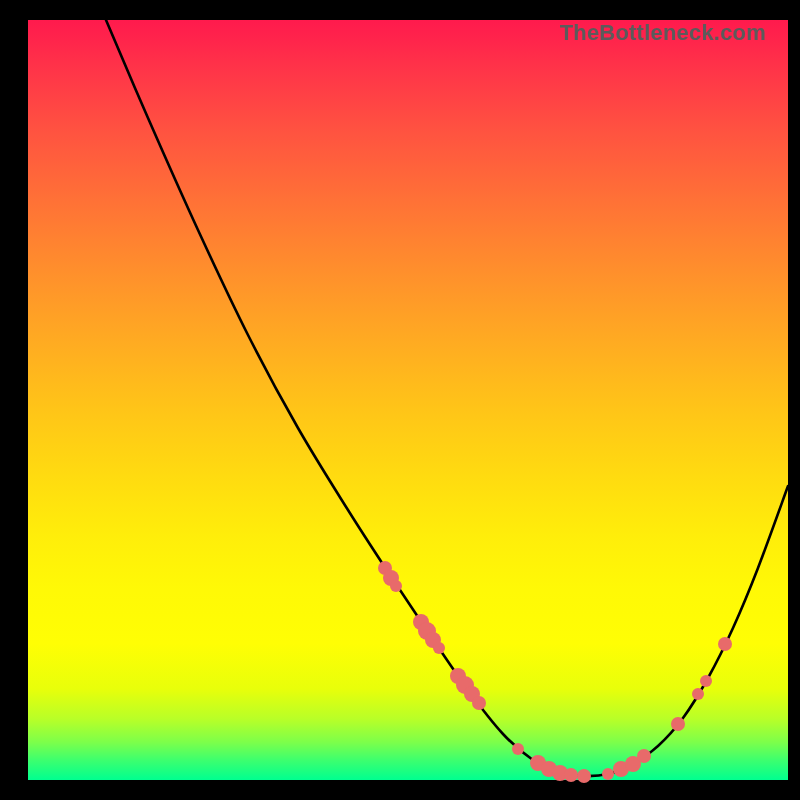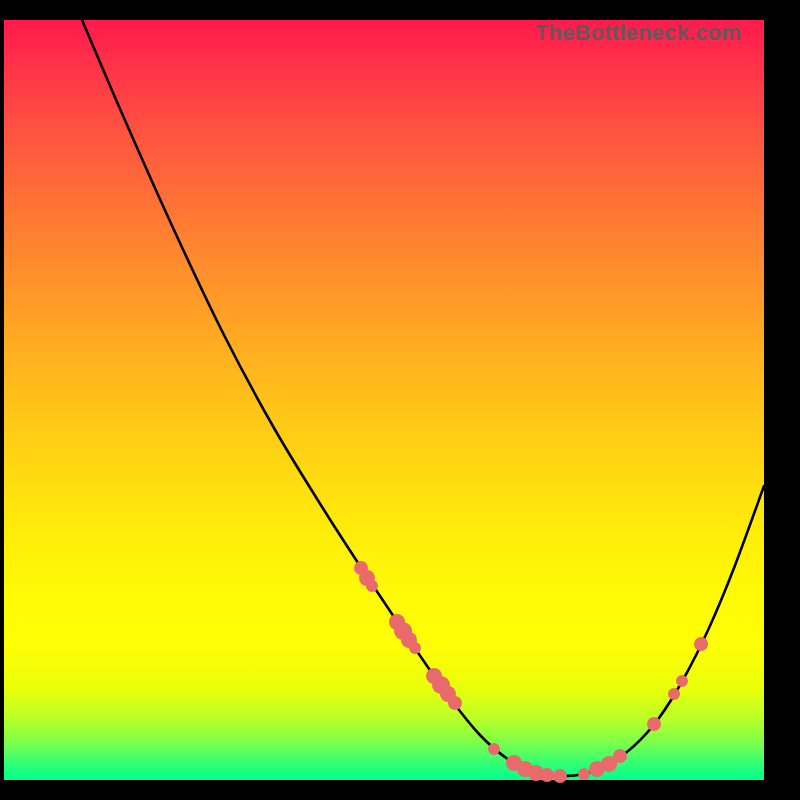--- a/index.html
+++ b/index.html
@@ -6,21 +6,21 @@
     margin: 0;
     padding: 0;
     width: 800px;
     height: 800px;
     background: #000;
     overflow: hidden;
     font-family: Arial, Helvetica, sans-serif;
   }
   .frame {
     position: absolute;
-    left: 4px;
+    left: 28px;
     top: 20px;
     width: 760px;
     height: 760px;
     background: #000;
   }
   .gradient {
     position: absolute;
     left: 0;
     top: 0;
     width: 760px;

